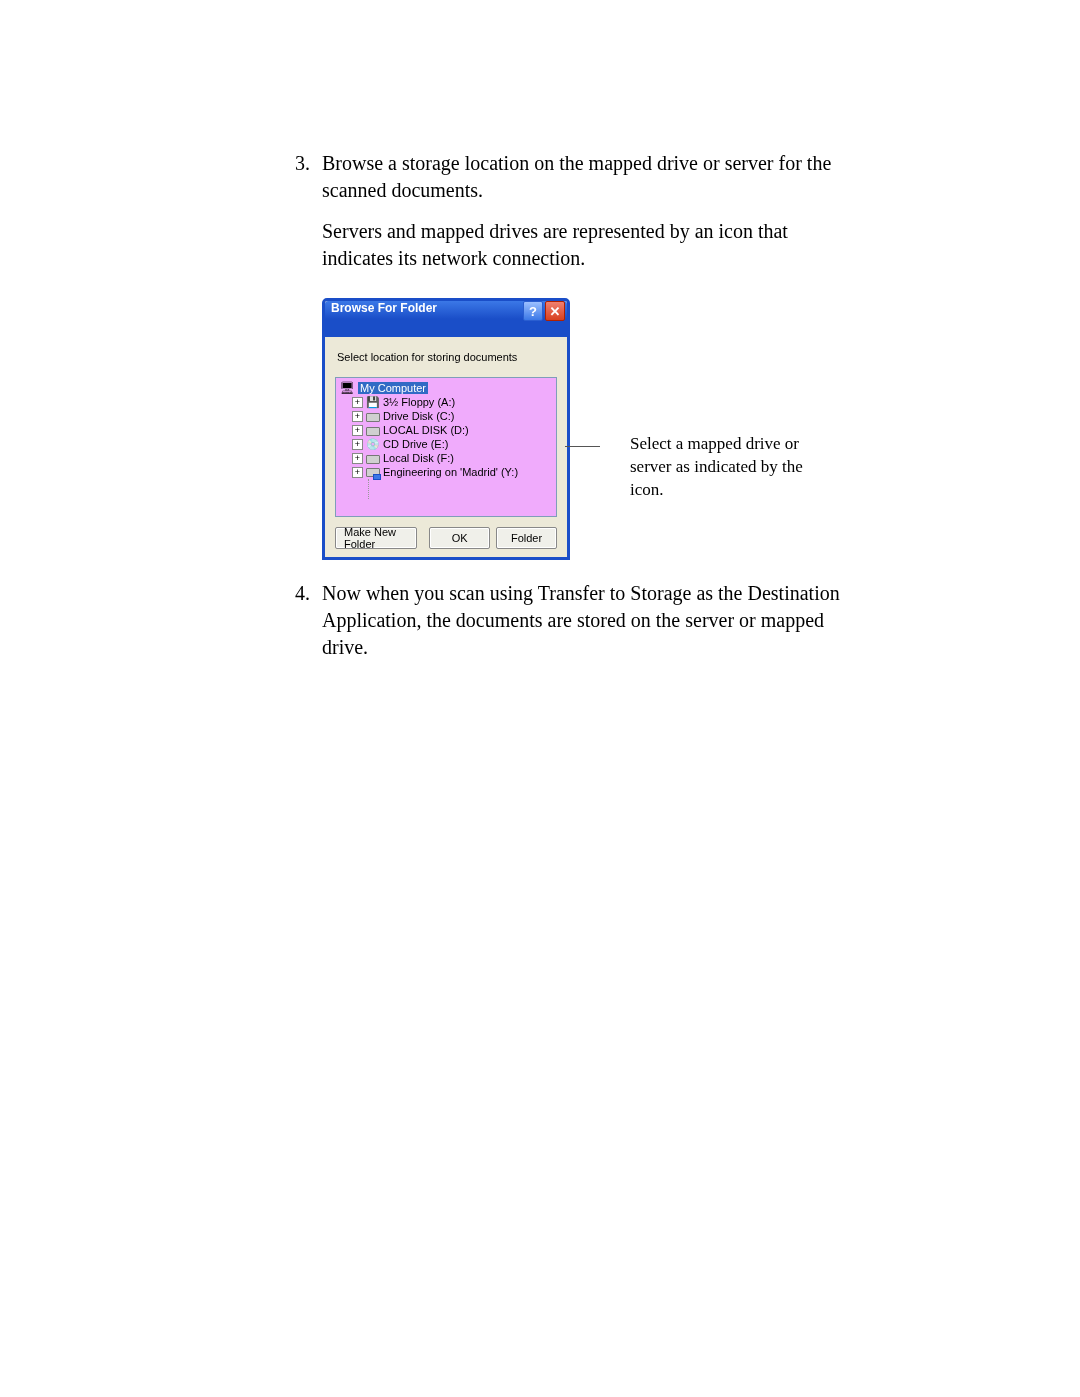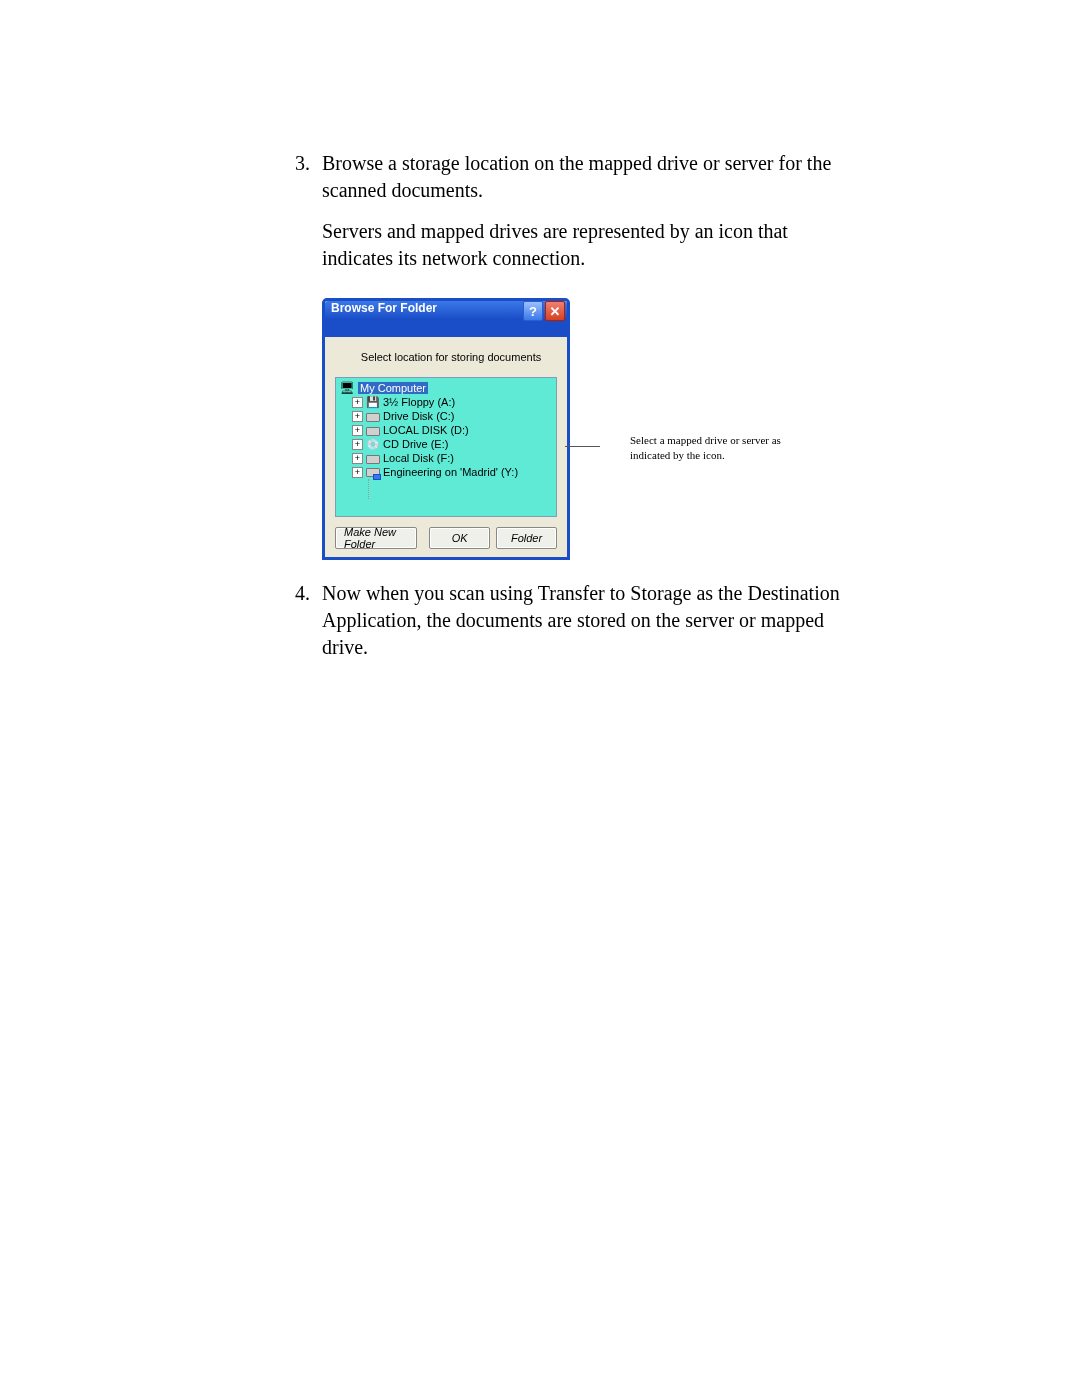--- a/index.html
+++ b/index.html
@@ -45,21 +45,21 @@
   }
   .step .body p {
     margin: 0 0 14px 0;
   }
   .figure-row {
     display: flex;
     align-items: flex-start;
     margin: 12px 0 20px 92px;
   }
   .callout {
-    font-size: 11px;
+    font-size: 17px;
     line-height: 1.35;
     margin-left: 30px;
     width: 175px;
     padding-top: 135px;
   }
   
   .dialog {
     width: 242px;
     border: 3px solid #1a4ec8;
     border-radius: 5px 5px 0 0;
@@ -102,25 +102,24 @@
   .close-btn {
     background: linear-gradient(to bottom, #f08070, #d84020);
     border: 1px solid #b02000;
     color: #fff;
     font-size: 13px;
   }
   .dlg-body {
     padding: 10px 10px 8px 10px;
   }
   .instruction {
-    margin: 4px 2px 14px 12px;
-    text-align: center;
+    margin: 4px 2px 14px 2px;
   }
   .tree-box {
-    background: #5eead4;
+    background: #f0abfc;
     border: 1px solid #7f9db9;
     height: 130px;
     padding: 4px;
     overflow: hidden;
   }
   .tree-root {
     display: flex;
     align-items: center;
     gap: 4px;
     margin-bottom: 1px;
@@ -168,21 +167,20 @@
   .connector-down {
     border-left: 1px dotted #999;
     height: 20px;
     margin-left: 28px;
   }
   .btn-row {
     display: flex;
     gap: 6px;
     margin-top: 10px;
     align-items: center;
-    font-style: italic;
   }
   .winbtn {
     border: 1px solid #888;
     background: #f0f0ea;
     height: 20px;
     font-size: 11px;
     padding: 0 8px;
     border-radius: 2px;
     box-shadow: inset 0 0 0 1px #fff;
     display: flex;

